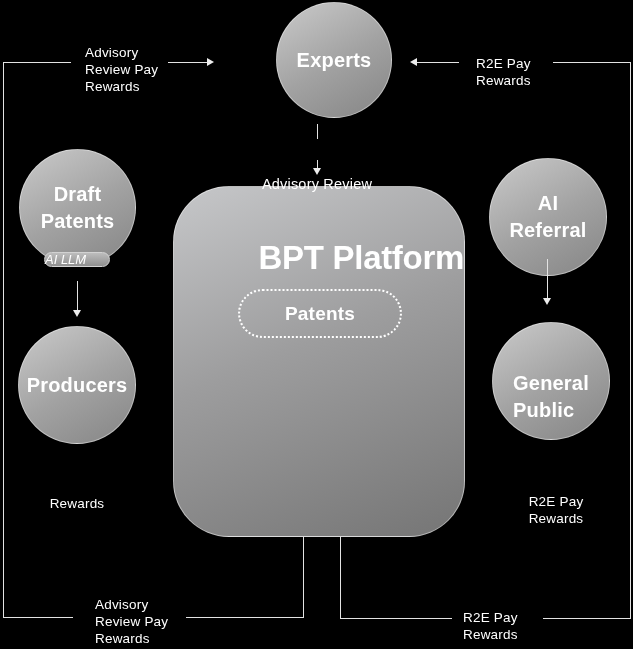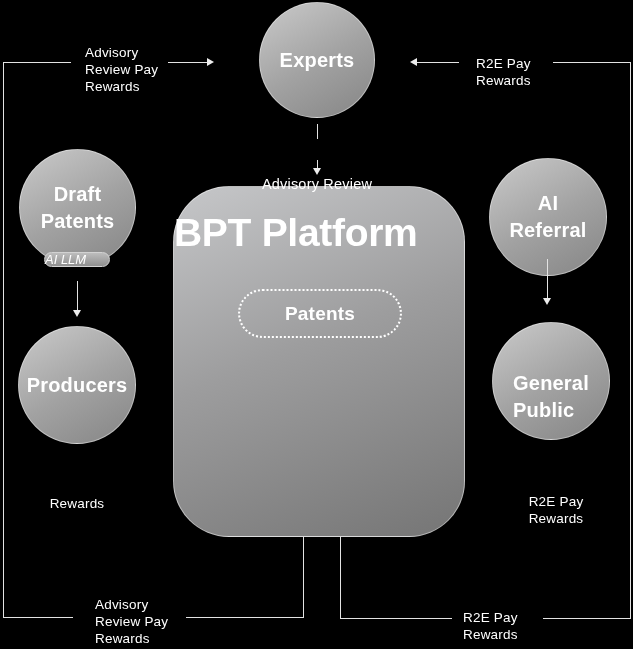--- a/index.html
+++ b/index.html
@@ -26,22 +26,22 @@
     font-weight:700;font-size:20px;line-height:27px;text-align:center;
     color:#fff;letter-spacing:.2px;box-sizing:border-box;
   }
   
   .platform{
     position:absolute;left:173px;top:186px;width:292px;height:351px;border-radius:56px;
     background:linear-gradient(158deg,#c6c7c9 0%,#9d9d9e 45%,#757575 100%);
     border:1px solid rgba(255,255,255,.45);box-sizing:border-box;
   }
   .platform-title{
-    position:absolute;left:0;top:24px;width:100%;text-align:left;
-    font-size:39px;font-weight:700;letter-spacing:-.3px;color:#fff;
+    position:absolute;left:0;top:52px;width:100%;text-align:right;
+    font-size:33px;font-weight:700;letter-spacing:-.3px;color:#fff;
   }
   .pill{
     position:absolute;left:64px;width:164px;height:50px;border-radius:26px;
     border:2px dotted #ffffff;box-sizing:border-box;
     display:flex;align-items:center;justify-content:center;
     font-size:19px;font-weight:700;color:#fff;letter-spacing:.2px;
   }
   
   .badge{
     position:absolute;left:44px;top:252px;width:66px;height:15px;border-radius:15px;
@@ -78,21 +78,21 @@
   <div class="vline" style="left:317px;top:124px;height:15px;"></div>
   <div class="vline" style="left:317px;top:160px;height:8px;"></div>
   <div class="arr-down" style="left:313px;top:168px;"></div>
 
   <div class="vline" style="left:77px;top:281px;height:29px;"></div>
   <div class="arr-down" style="left:73px;top:310px;"></div>
 
   <div class="vline" style="left:547px;top:259px;height:39px;z-index:4;"></div>
   <div class="arr-down" style="left:543px;top:298px;"></div>
 
-  <div class="node" style="left:259px;top:2px;width:116px;height:116px;text-align:right;">
+  <div class="node" style="left:276px;top:2px;width:116px;height:116px;text-align:right;">
     <span>Experts</span>
   </div>
 
   <div class="node" style="left:19px;top:149px;width:117px;height:117px;">
     <span>
       <span>Draft</span><br>
       <span>Patents</span>
     </span>
   </div>
 

